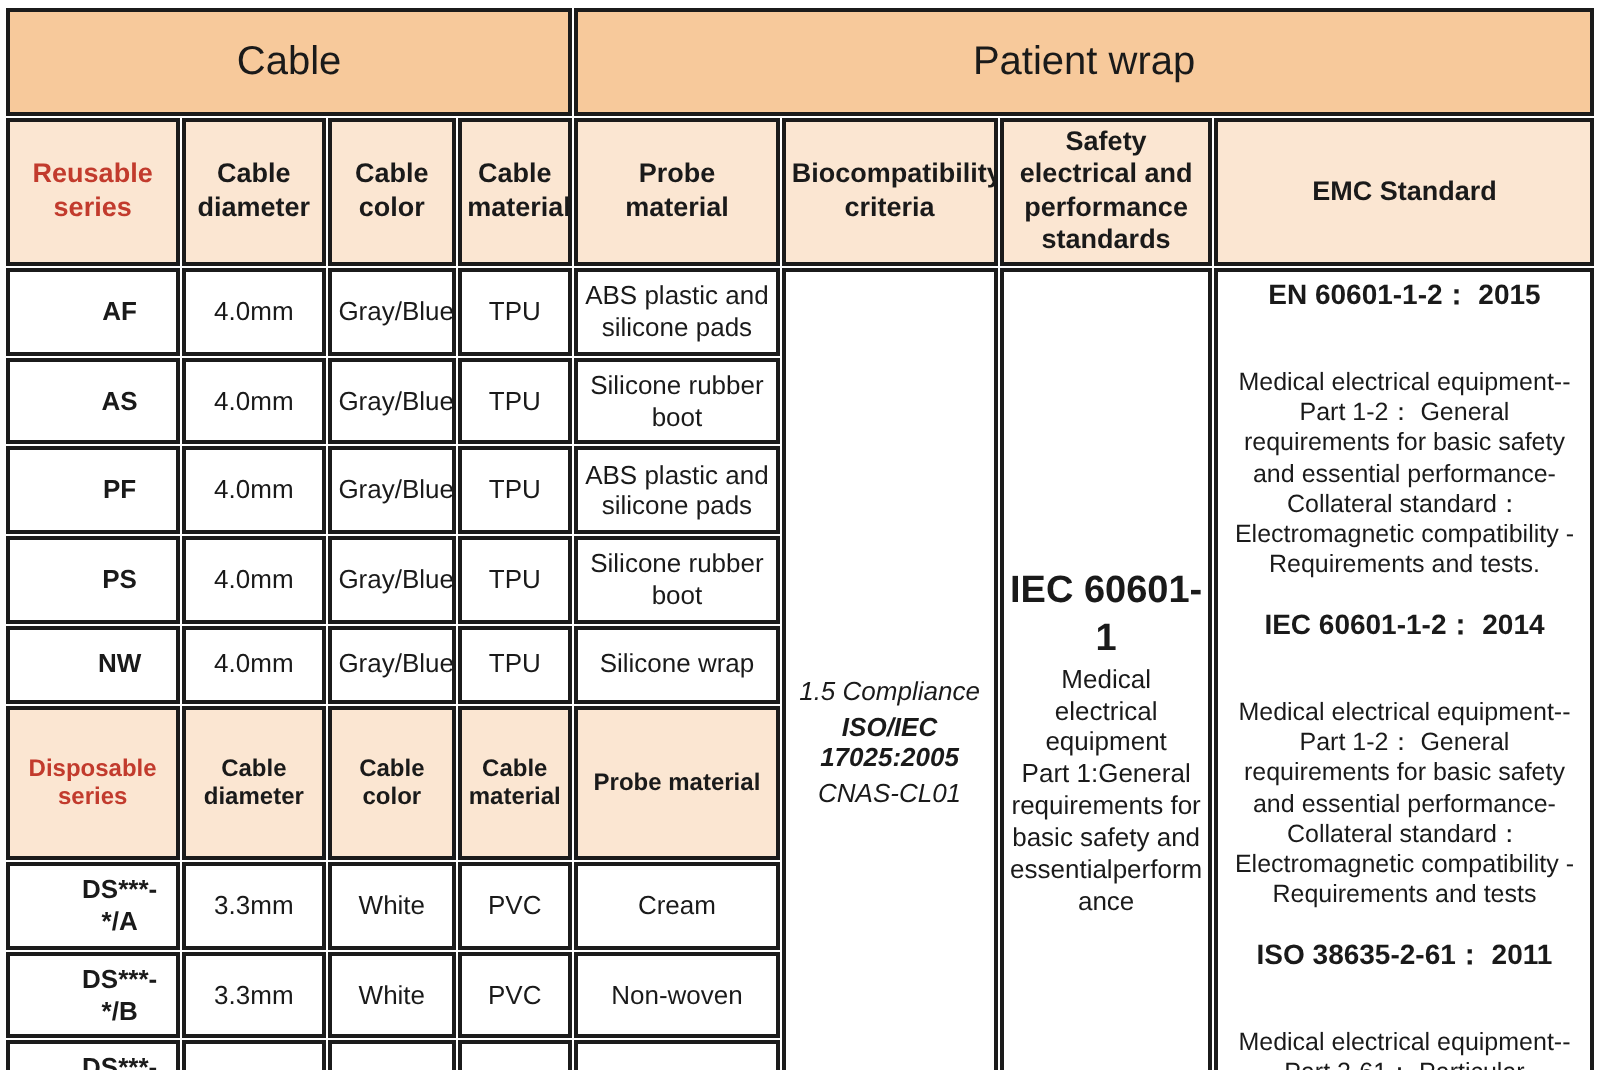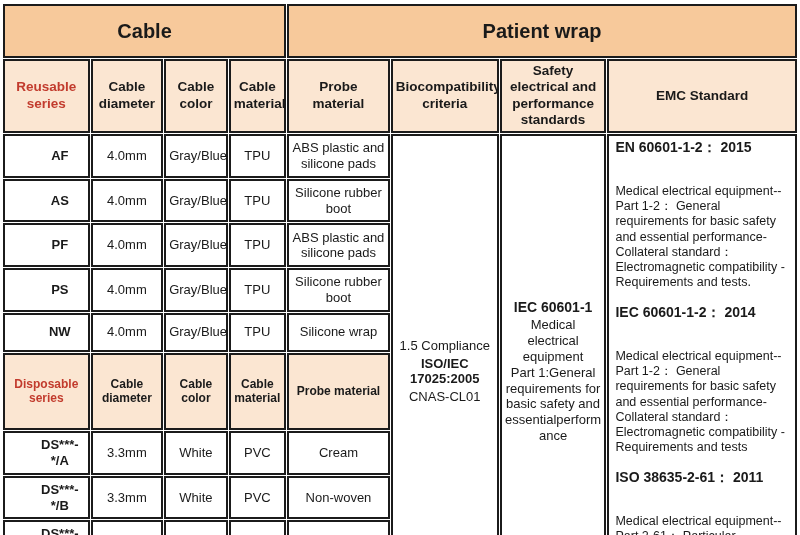--- a/index.html
+++ b/index.html
@@ -11,34 +11,34 @@
   }
   html,body{margin:0;padding:0;background:#ffffff;}
   body{width:800px;height:535px;overflow:hidden;
        font-family:"Liberation Sans","DejaVu Sans",sans-serif;color:var(--text);}
   .page{padding:3px 2px;}
   table{border-collapse:separate;border-spacing:1px;table-layout:fixed;width:796px;}
   td{border:2px solid var(--border);box-sizing:border-box;text-align:center;
      vertical-align:middle;padding:2px 3px;font-size:13px;line-height:1.22;
      overflow:hidden;background:#ffffff;}
   
-  tr.r-top td{background:var(--header-bg);font-size:20px;font-weight:bold;height:54px;}
+  tr.r-top td{background:var(--header-bg);font-size:20px;font-weight:normal;height:54px;}
   tr.r-sub td{background:var(--subheader-bg);font-weight:bold;font-size:13.5px;height:64px;}
   tr.r-sub2 td{background:var(--subheader-bg);font-weight:bold;font-size:12px;height:70px;}
   td.series-hdr{color:var(--accent-red);}
   
   tr.r-data td{height:35px;}
   td.series-cell{font-weight:bold;padding-left:30px;}
   
-  td.bio-cell div{padding:1px 0;}
+  td.bio-cell div{padding:1px 0;font-style:italic;}
   td.bio-cell .bold{font-weight:bold;}
-  td.safety-cell .bold{font-weight:bold;font-size:14px;margin-bottom:1px;}
+  td.safety-cell .bold{font-weight:bold;font-size:19px;margin-bottom:1px;}
   td.safety-cell .body{overflow-wrap:anywhere;white-space:pre-line;}
   td.emc-cell{vertical-align:top;text-align:left;padding:3px 6px 2px 6px;font-size:12.5px;}
-  td.emc-cell .block{margin-bottom:13px;}
+  td.emc-cell .block{margin-bottom:13px;text-align:center;}
   td.emc-cell .block:last-child{margin-bottom:0;}
   td.emc-cell .bold{font-weight:bold;font-size:14px;}
   td.emc-cell .body{white-space:pre-line;margin-top:28px;}
 </style>
 </head>
 <body>
 
 <div class="page">
 <table>
   <colgroup>

